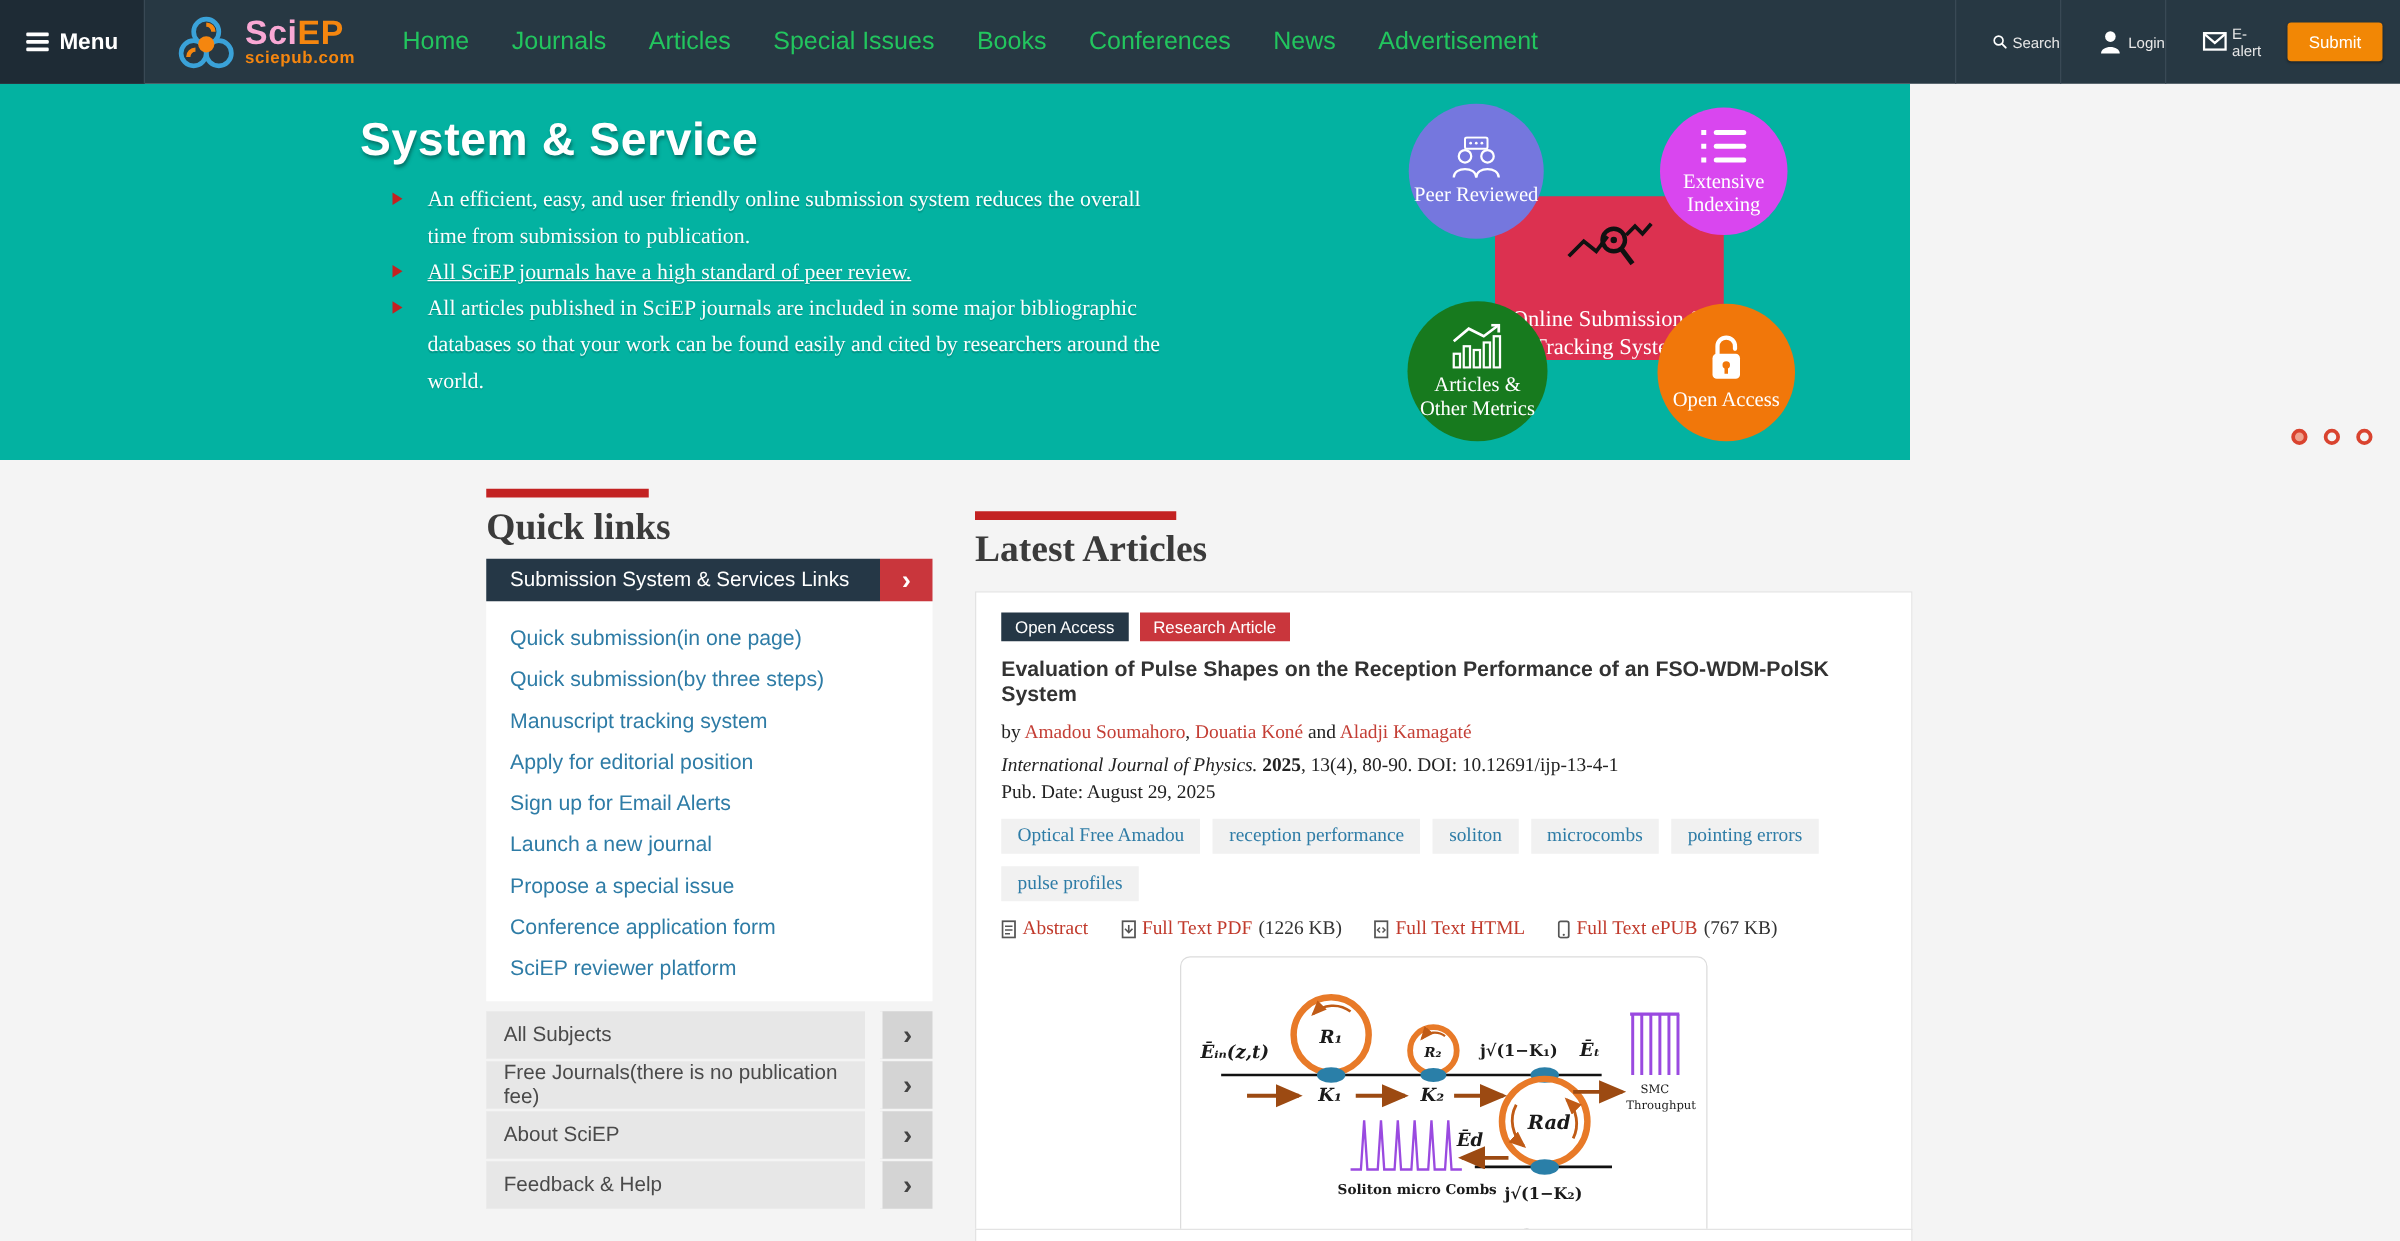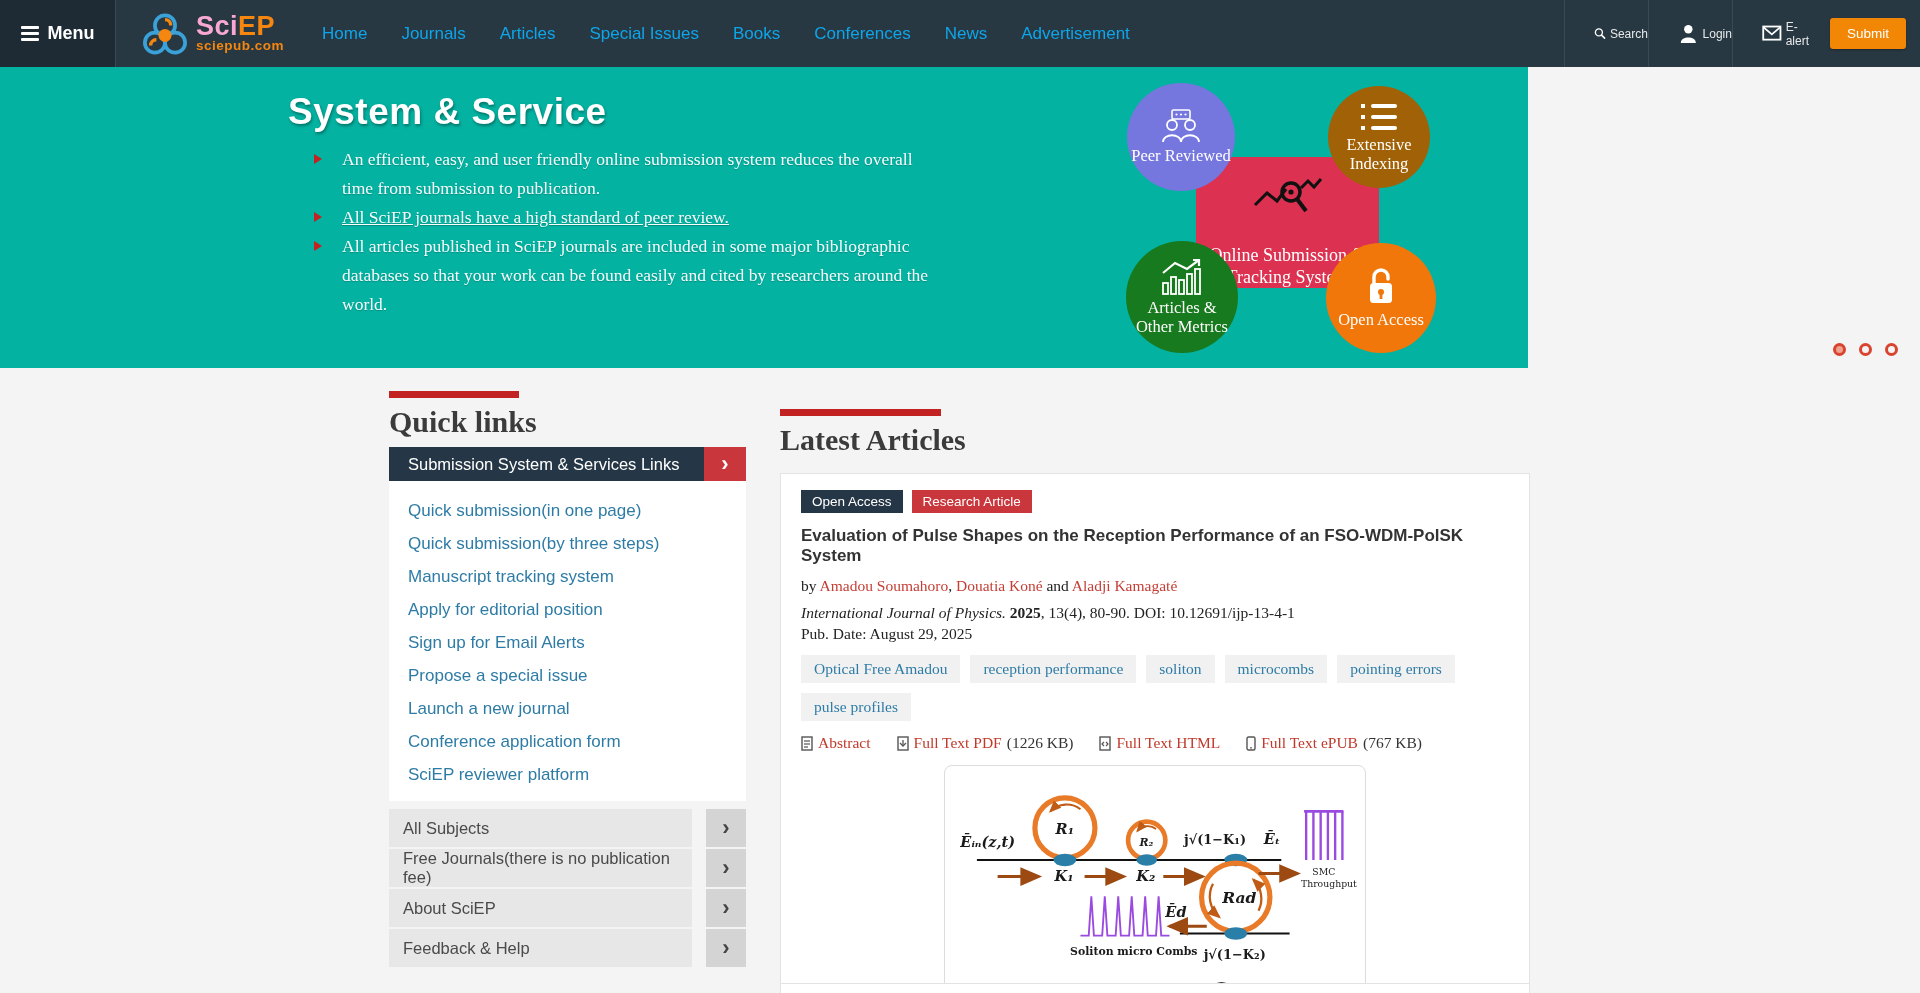--- a/index.html
+++ b/index.html
@@ -13,21 +13,21 @@
                 justify-content:center; gap:9px; cursor:pointer; border-right:1px solid #394955; }
   .hamburger { display:flex; flex-direction:column; gap:3px; }
   .hamburger i { display:block; width:18px; height:3px; background:#fff; border-radius:1px; }
   .menu-label { color:#fff; font-size:18px; font-weight:bold; }
   .logo { display:flex; align-items:center; gap:8px; margin-left:26px; cursor:pointer; }
   .logo-line1 { font-size:27px; font-weight:bold; line-height:24px; letter-spacing:.5px; }
   .logo-line1 .sci { color:#f9a8d4; }
   .logo-line1 .ep { color:#f5860f; }
   .logo-domain { color:#f5860f; font-size:13.5px; font-weight:bold; letter-spacing:.5px; }
   .nav-links { display:flex; align-items:center; gap:34px; margin-left:38px; }
-  .nav-links a { color:#0ea5e9; font-size:17px; text-decoration:none; cursor:pointer; }
+  .nav-links a { color:#22c55e; font-size:20px; text-decoration:none; cursor:pointer; }
   .nav-actions { margin-left:auto; display:flex; align-items:stretch; }
   .action { width:84px; border-left:1px solid #394955; display:flex; flex-direction:row;
             align-items:center; justify-content:center; gap:4px; cursor:pointer;padding-left:29px; }
   .action:last-of-type { border-right:1px solid #394955; }
   .action .lbl { color:#e8e8e8; font-size:12px; }
   .submit-wrap { display:flex; align-items:center; padding:0 14px; }
   .submit-btn { background:#f28705; color:#fff; border:none; border-radius:3px;
                 padding:8px 17px; font-size:13.5px; cursor:pointer; box-shadow:0 1px 2px rgba(0,0,0,.3); }
 
   
@@ -210,21 +210,21 @@
         <circle cx="24" cy="5.5" r="1.1" fill="#fff"></circle>
         <circle cx="28.5" cy="5.5" r="1.1" fill="#fff"></circle>
       <circle cx="15" cy="16" r="5" fill="none" stroke="#fff" stroke-width="1.8"></circle>
       <circle cx="33" cy="16" r="5" fill="none" stroke="#fff" stroke-width="1.8"></circle>
       <path d="M6 33 C6 24 24 24 24 33" fill="none" stroke="#fff" stroke-width="1.8"></path>
       <path d="M24 33 C24 24 42 24 42 33" fill="none" stroke="#fff" stroke-width="1.8"></path>
     </svg>
     <span>Peer Reviewed</span>
   </div>
 
-  <div class="node node-indexing" style="background: #a16207;">
+  <div class="node node-indexing" style="background: #d946ef;">
     <svg width="40" height="30" viewBox="0 0 40 30">
       <rect x="2" y="2" width="4" height="4" fill="#fff"></rect>
         <rect x="12" y="2" width="26" height="4" rx="2" fill="#fff"></rect>
       <rect x="2" y="13" width="4" height="4" fill="#fff"></rect>
         <rect x="12" y="13" width="26" height="4" rx="2" fill="#fff"></rect>
       <rect x="2" y="24" width="4" height="4" fill="#fff"></rect>
         <rect x="12" y="24" width="26" height="4" rx="2" fill="#fff"></rect>
     </svg>
     <span style="display:block;width:80px;">Extensive Indexing</span>
   </div>
@@ -267,22 +267,22 @@
     <div class="subm-header">
       <span class="lbl">Submission System &amp; Services Links</span>
       <span class="chev-box">›</span>
     </div>
     <div class="links-panel">
       <a>Quick submission(in one page)</a>
       <a>Quick submission(by three steps)</a>
       <a>Manuscript tracking system</a>
       <a>Apply for editorial position</a>
       <a>Sign up for Email Alerts</a>
+      <a>Launch a new journal</a>
       <a>Propose a special issue</a>
-      <a>Launch a new journal</a>
       <a>Conference application form</a>
       <a>SciEP reviewer platform</a>
     </div>
     <div class="accordion">
       <div class="acc-item">
         <span class="lbl">All Subjects</span>
         <span class="chev-box">›</span>
       </div>
       <div class="acc-item">
         <span class="lbl">Free Journals(there is no publication fee)</span>

